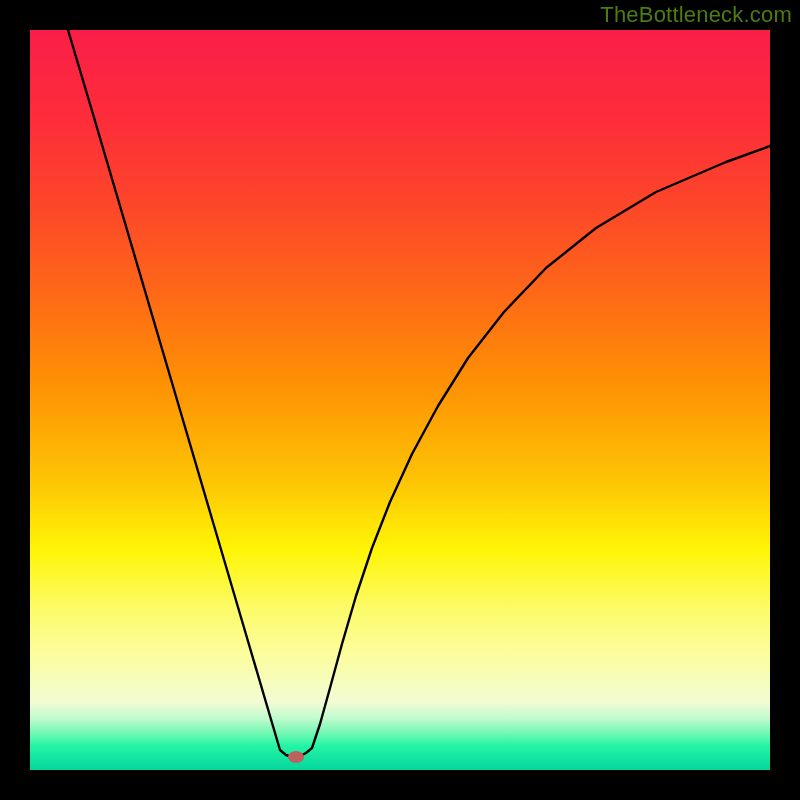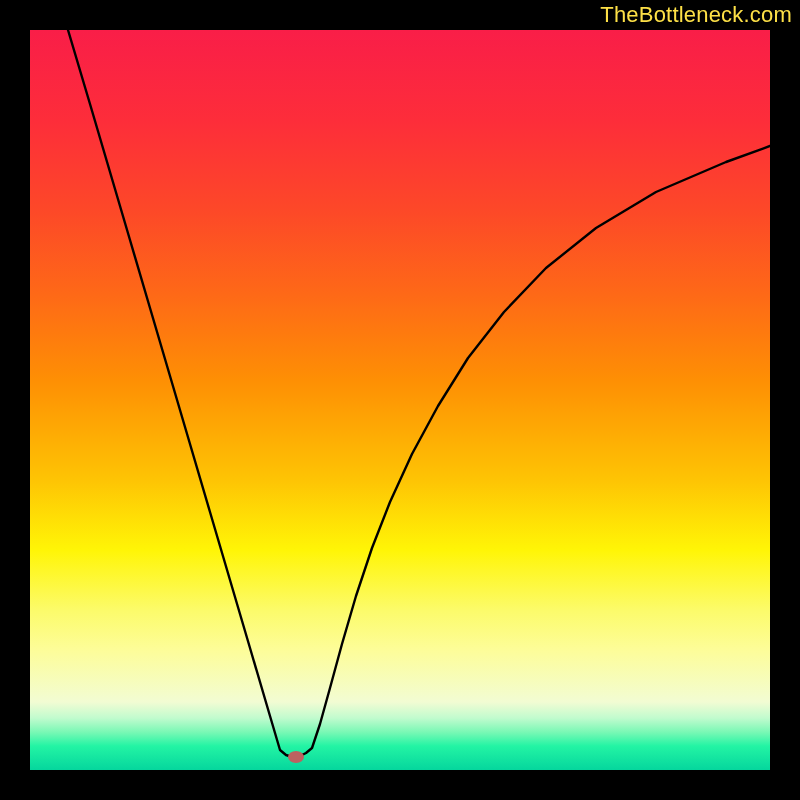--- a/index.html
+++ b/index.html
@@ -14,21 +14,21 @@
   .outer {
     position: relative;
     width: 800px;
     height: 800px;
     background: #000;
   }
   .watermark {
     position: absolute;
     top: 2px;
     right: 8px;
-    color: #fde047;
+    color: #4d7c0f;
     font-size: 22px;
     font-weight: 500;
     letter-spacing: 0.2px;
     z-index: 10;
   }
   .plot-frame {
     position: absolute;
     left: 30px;
     top: 30px;
     width: 740px;

